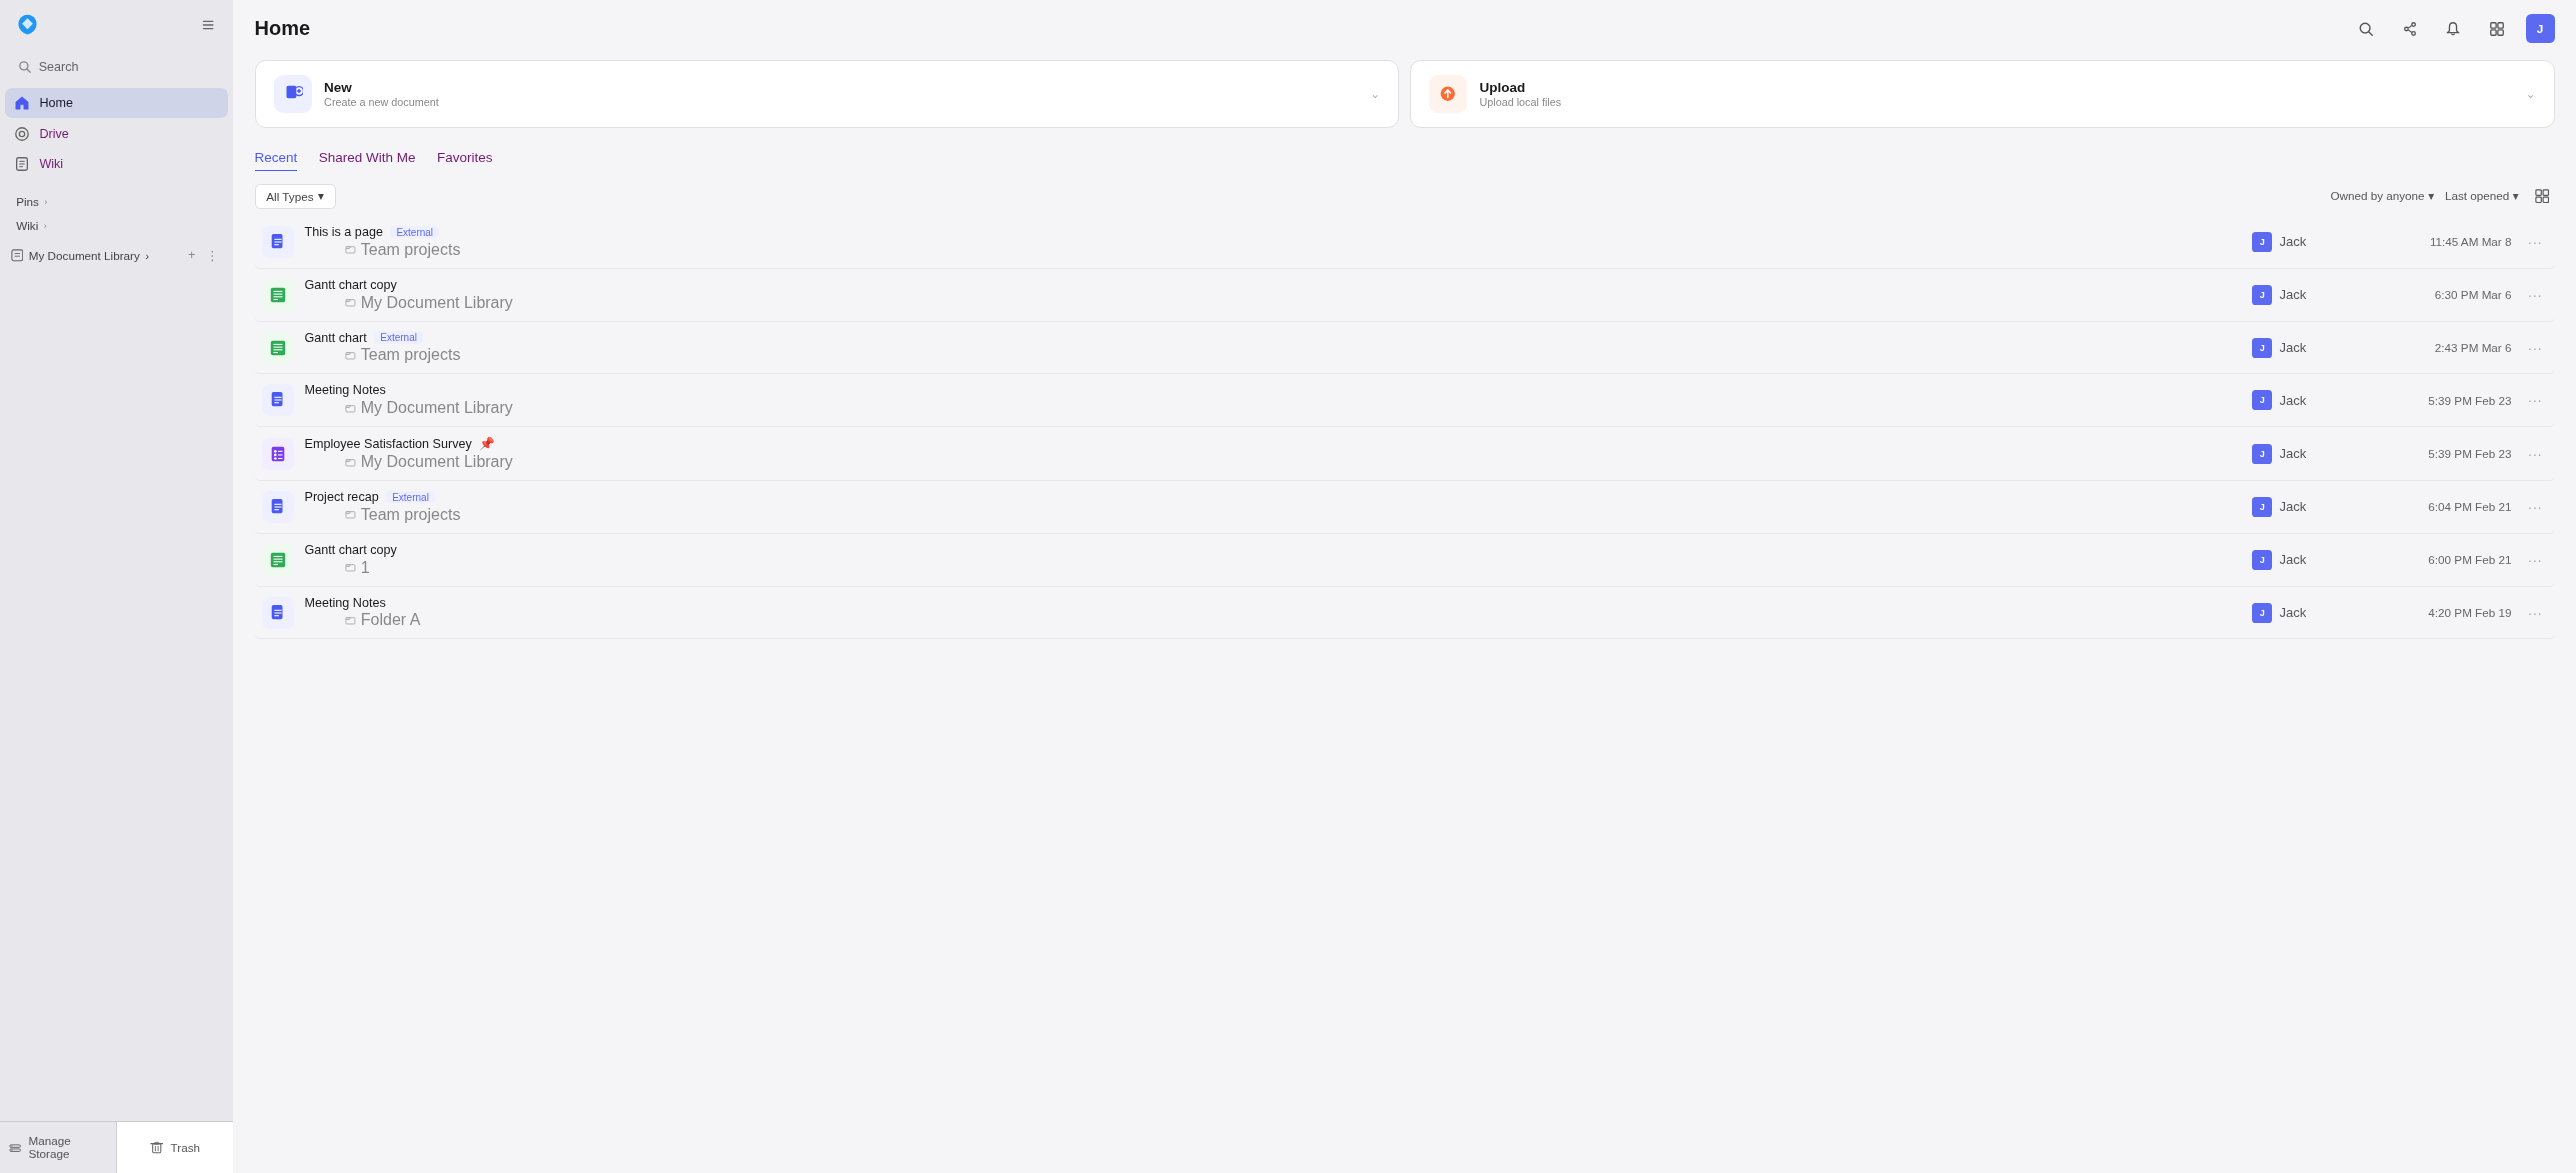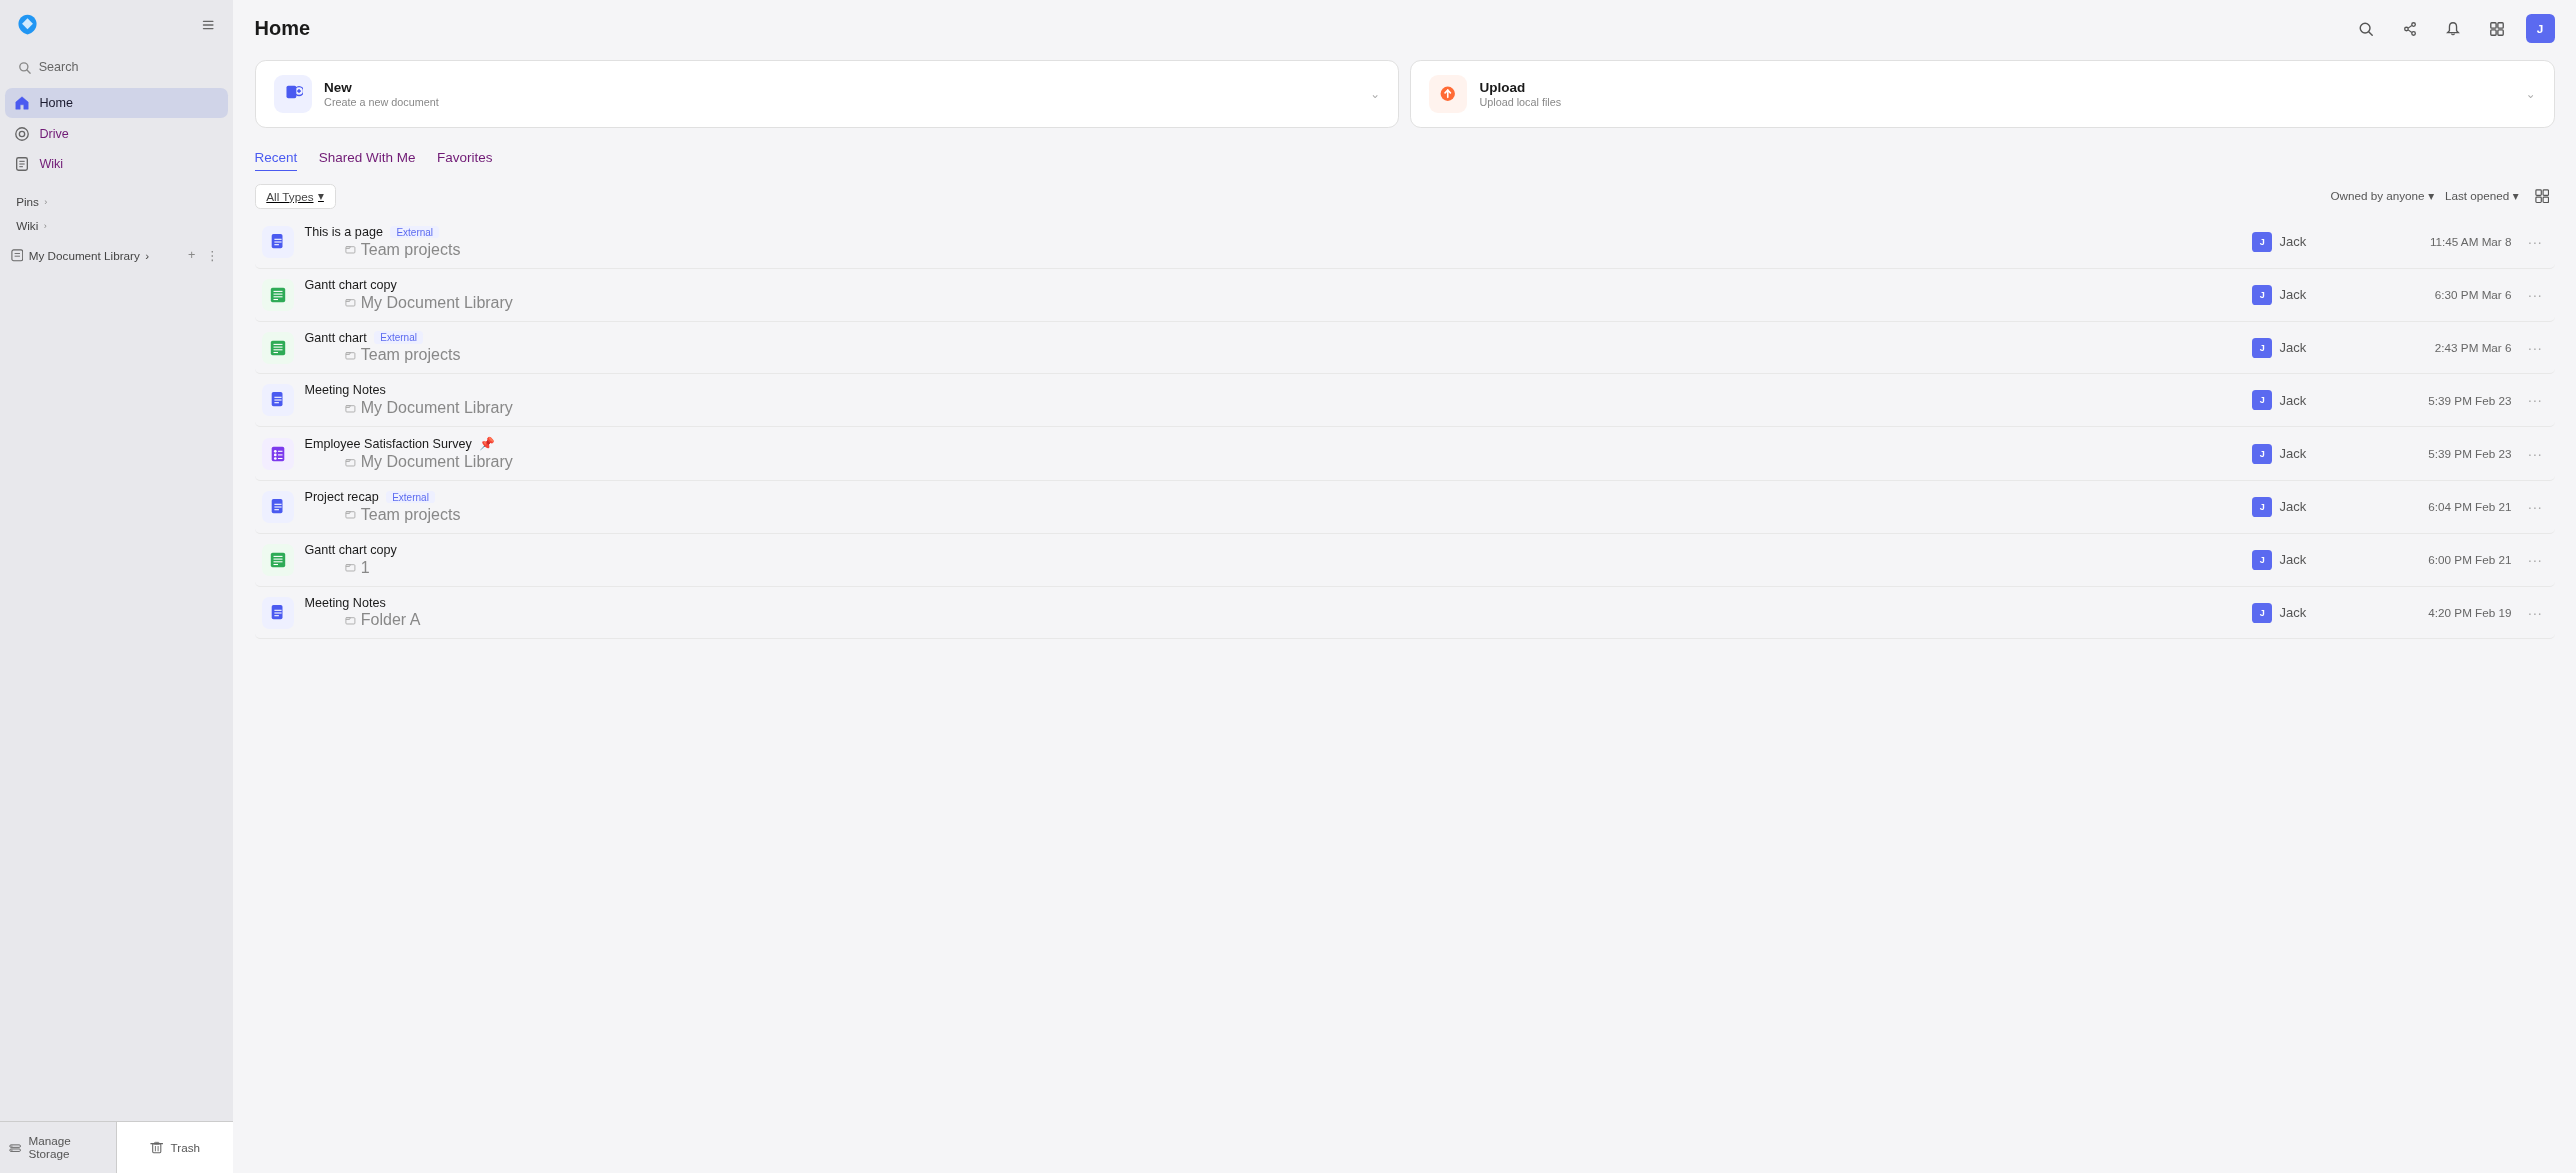--- a/index.html
+++ b/index.html
@@ -31,21 +31,20 @@
       display: flex;
       align-items: center;
       justify-content: center;
       border-radius: 5.4px;
       cursor: pointer;
       color: #666;
     }
     .sidebar-search {
       margin: 3.6px 9px 7.2px;
       display: flex;
-      align-items: center;
       gap: 7.2px;
       background: transparent;
       border-radius: 7.2px;
       padding: 6.3px 9px;
       cursor: pointer;
       color: #666;
       font-size: 12.6px;
     }
     .sidebar-nav {
       padding: 0 5.4px;
@@ -229,21 +228,21 @@
       border-bottom-color: #4a5af0;
     }
 
     
     .filters-row {
       display: flex;
       align-items: center;
       justify-content: space-between;
       margin-bottom: 7.2px;
     }
-    .filter-left { display: flex; gap: 10.8px; align-items: center; text-decoration: underline; }
+    .filter-left { display: flex; gap: 10.8px; align-items: center; }
     .filter-btn {
       display: flex;
       align-items: center;
       gap: 4.5px;
       padding: 4.5px 10.8px;
       border-radius: 5.4px;
       background: white;
       border: 0.9px solid #ddd;
       font-size: 11.7px;
       color: #444;

